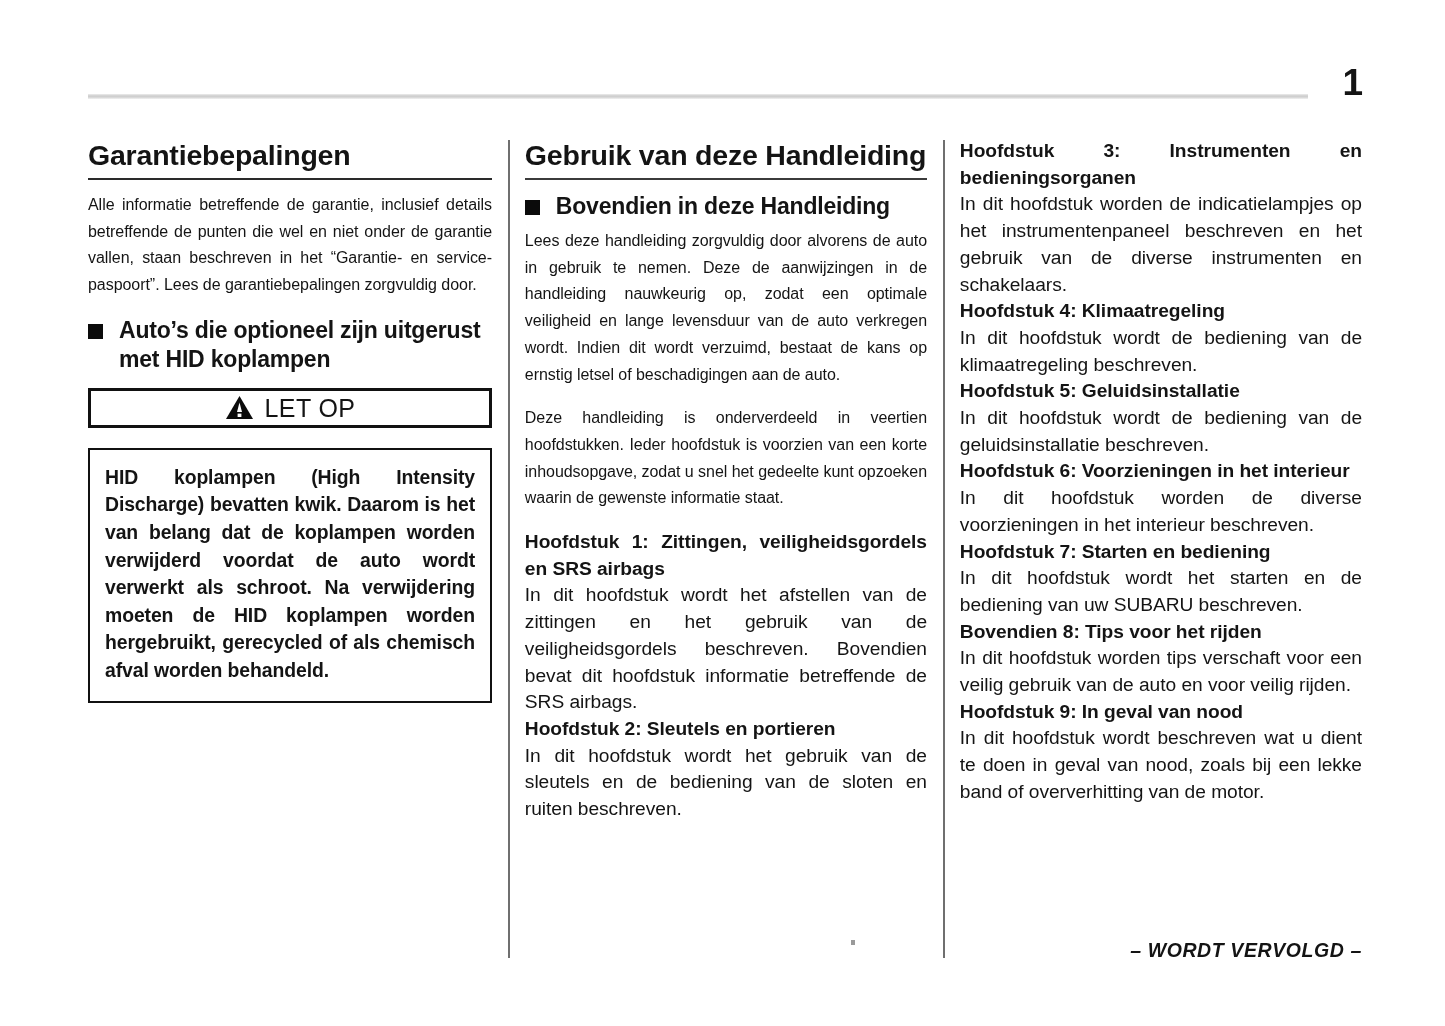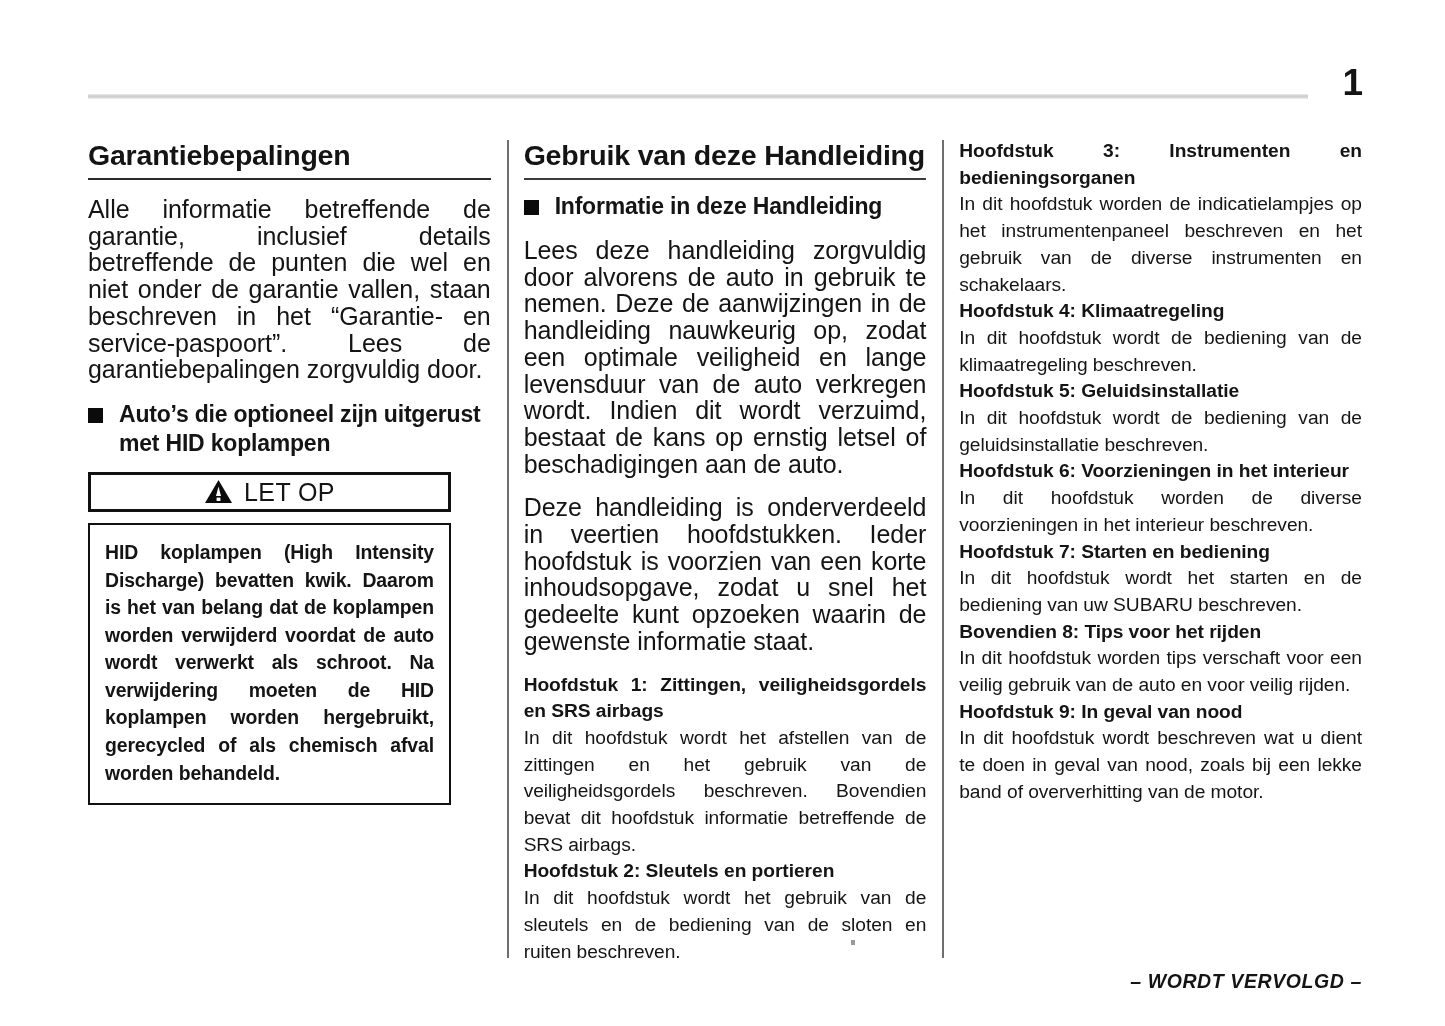--- a/index.html
+++ b/index.html
@@ -100,23 +100,23 @@
   .h2 .sq {
     position: absolute;
     left: 0;
     top: 8px;
     width: 15px;
     height: 15px;
     background: #0b0b0b;
   }
 
   p.body {
-    font-size: 25px;
+    font-size: 16px;
     line-height: 26.7px;
-    margin: 16px 0 17px 0;
+    margin: 7px 0 17px 0;
     text-align: justify;
     text-justify: inter-word;
     letter-spacing: -0.05px;
   }
 
   .chap-title {
     font-size: 19.2px;
     font-weight: bold;
     line-height: 26.7px;
     margin: 0;
@@ -127,21 +127,21 @@
     font-size: 19.2px;
     line-height: 26.7px;
     margin: 0 0 0 0;
     text-align: justify;
     letter-spacing: -0.05px;
   }
 
   
   .warn {
     margin-top: 14px;
-    width: 363px;
+    width: 404px;
   }
   .warn-head {
     border: 3px solid #111111;
     height: 40px;
     display: flex;
     align-items: center;
     justify-content: center;
     gap: 11px;
     box-sizing: border-box;
   }
@@ -152,39 +152,39 @@
   }
   .warn-label {
     font-size: 25px;
     font-weight: normal;
     line-height: 28px;
     letter-spacing: 0.4px;
   }
   .warn-body {
     border: 2px solid #111111;
     border-top: none;
-    margin-top: 11px;
+    margin-top: 20px;
     padding: 14px 15px 16px 15px;
     box-sizing: border-box;
   }
   .warn-body.boxed { border-top: 2px solid #111111; }
   .warn-text {
     font-size: 19.4px;
     font-weight: bold;
     line-height: 27.6px;
     margin: 0;
     text-align: justify;
     letter-spacing: -0.1px;
   }
 
   
   .footer {
     position: absolute;
     right: 83px;
-    top: 969px;
+    top: 938px;
     font-size: 19.5px;
     font-weight: bold;
     font-style: italic;
     letter-spacing: 0.6px;
     line-height: 24px;
   }
   .speck {
     position: absolute;
     left: 851px;
     top: 940px;
@@ -232,21 +232,21 @@
   <div class="col col-gutter">
     <div class="vrule left-sep"></div>
   </div>
 
   <div class="col col-mid">
     <h1 class="h1">Gebruik van deze Handleiding</h1>
     <div class="h1-rule thin"></div>
 
     <h2 class="h2">
       <span class="sq"></span>
-      <span>Informatie in deze Handleiding</span>
+      <span>Bovendien in deze Handleiding</span>
     </h2>
 
     <p class="body">Lees deze handleiding zorgvuldig door alvorens de auto in gebruik te nemen. Deze de aanwijzingen in de handleiding nauwkeurig op, zodat een optimale veiligheid en lange levensduur van de auto verkregen wordt. Indien dit wordt verzuimd, bestaat de kans op ernstig letsel of beschadigingen aan de auto.</p>
     <p class="body">Deze handleiding is onderverdeeld in veertien hoofdstukken. Ieder hoofdstuk is voorzien van een korte inhoudsopgave, zodat u snel het gedeelte kunt opzoeken waarin de gewenste informatie staat.</p>
 
     <div>
       <p class="chap-title">Hoofdstuk 1: Zittingen, veiligheidsgordels en SRS airbags</p>
       <p class="chap-body">In dit hoofdstuk wordt het afstellen van de zittingen en het gebruik van de veiligheidsgordels beschreven. Bovendien bevat dit hoofdstuk informatie betreffende de SRS airbags.</p>
     </div>
     <div>

